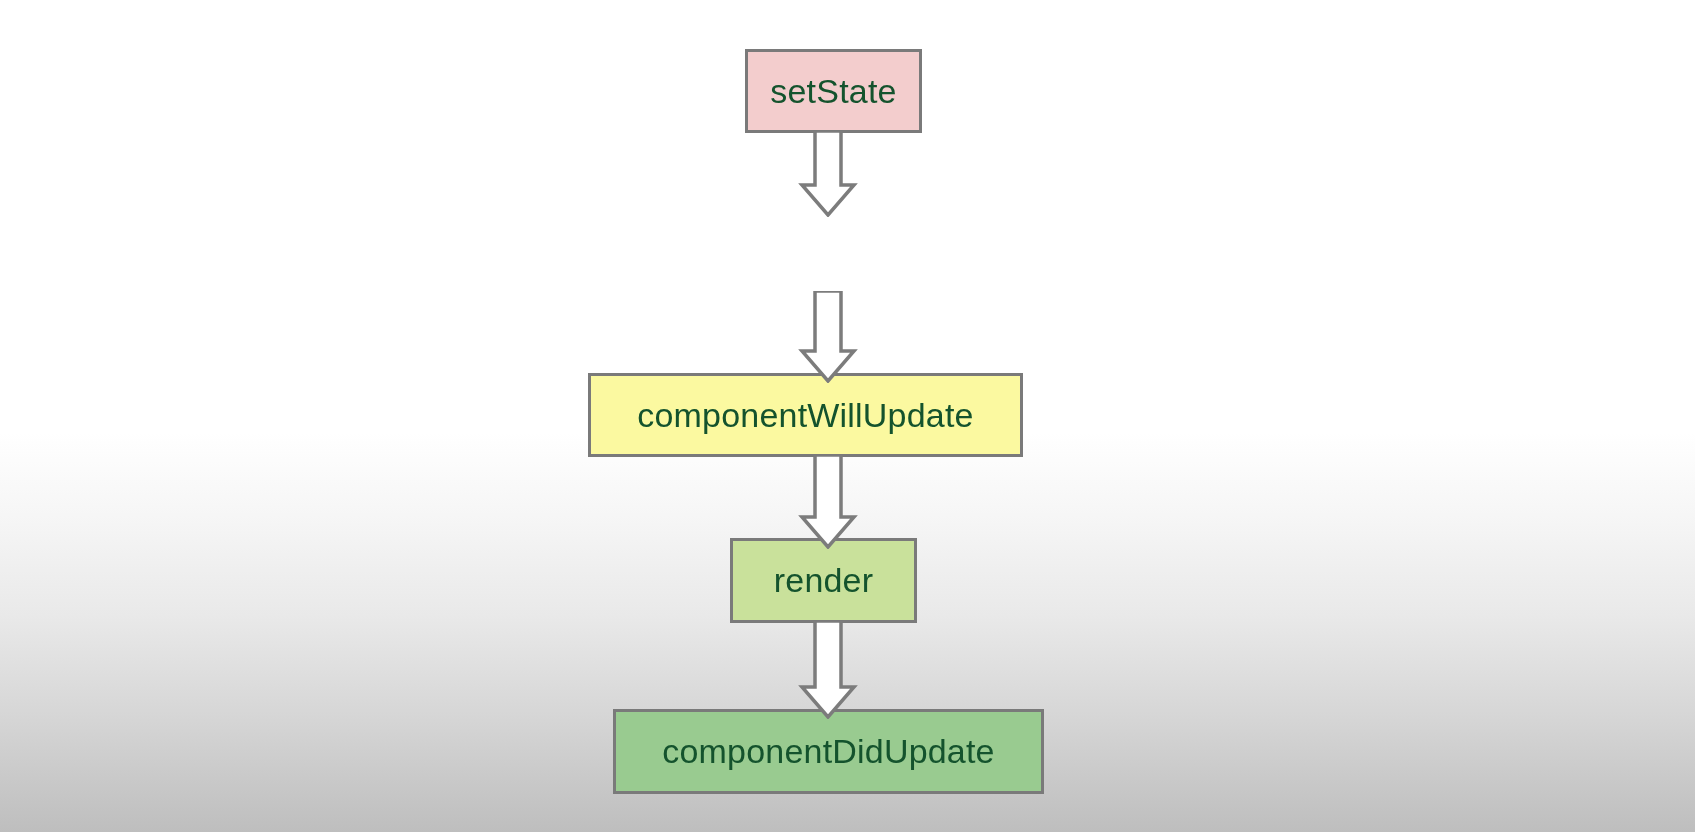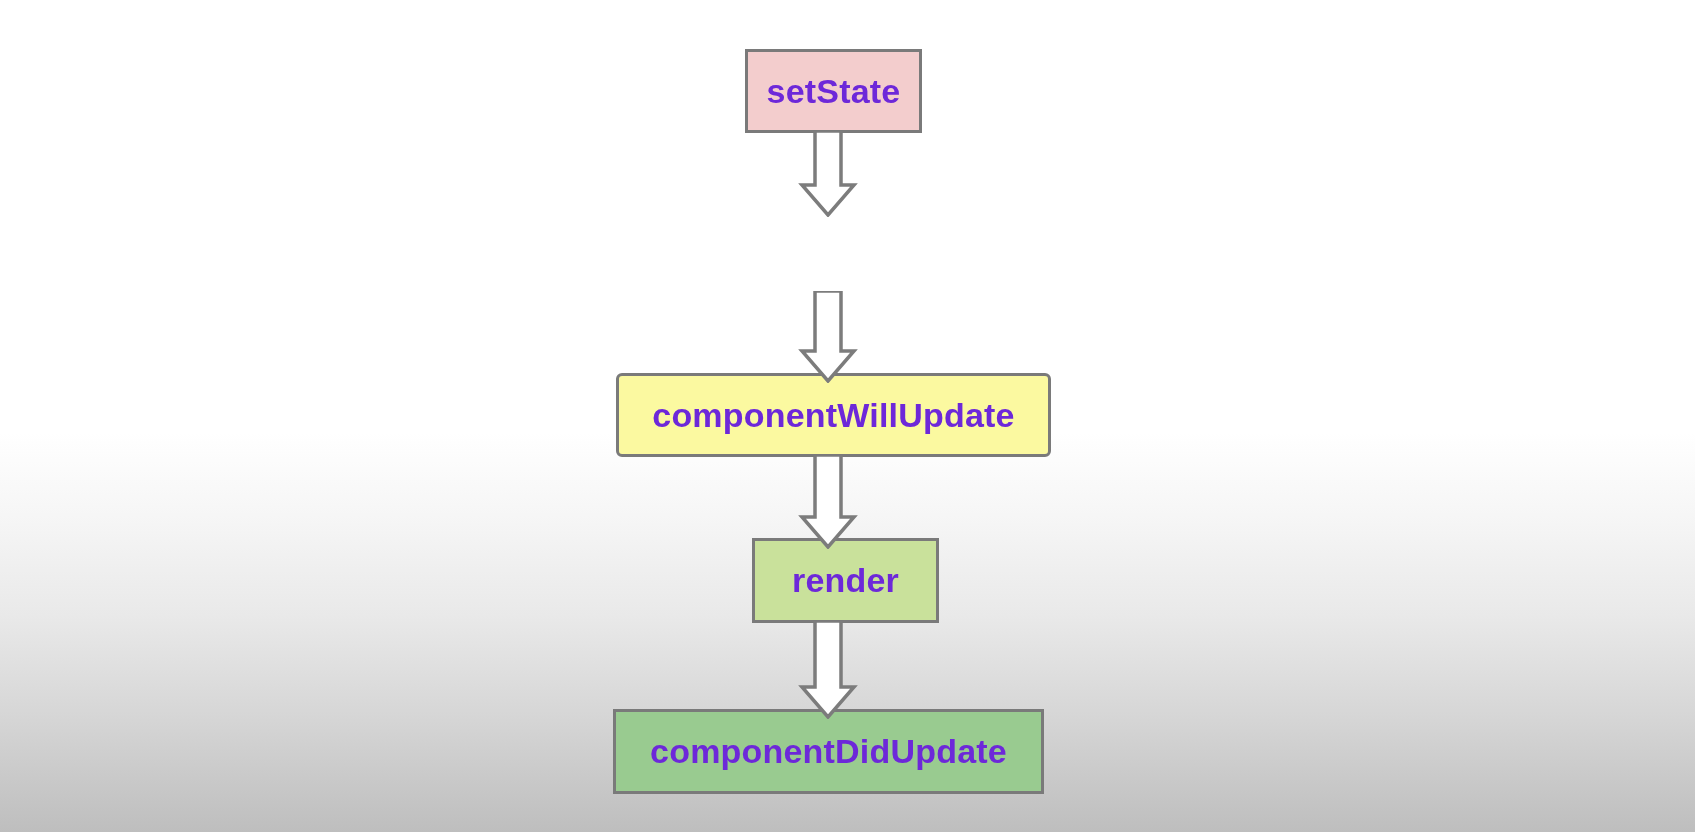--- a/index.html
+++ b/index.html
@@ -23,38 +23,38 @@
       #bebebe 100%);
   }
   .node {
     position: absolute;
     border: 3px solid #7a7a7a;
     box-sizing: border-box;
     display: flex;
     align-items: center;
     justify-content: center;
     font-size: 34px;
-    font-weight: 700;
-    color: #6d28d9;
+    font-weight: 400;
+    color: #14532d;
     letter-spacing: 0.2px;
     z-index: 1;
   }
   .connector {
     position: absolute;
     left: 798px;
     width: 60px;
     z-index: 2;
   }
   .connector svg { display: block; width: 100%; height: 100%; }
 
   
   .node-0 { left: 745px; top: 49px;  width: 177px; height: 84px; }
   .node-1 { left: 586px; top: 209px; width: 500px; height: 84px; }
-  .node-2 { left: 616px; top: 373px; width: 435px; height: 84px; border-radius: 6px; }
-  .node-3 { left: 730px; top: 538px; width: 187px; height: 85px; margin-left: 22px; }
+  .node-2 { left: 588px; top: 373px; width: 435px; height: 84px; }
+  .node-3 { left: 730px; top: 538px; width: 187px; height: 85px; }
   .node-4 { left: 613px; top: 709px; width: 431px; height: 85px; }
 
   
   .connector-0 { top: 131px; height: 86px; }
   .connector-1 { top: 291px; height: 92px; }
   .connector-2 { top: 455px; height: 94px; }
   .connector-3 { top: 621px; height: 98px; }
 </style>
 </head>
 <body>

